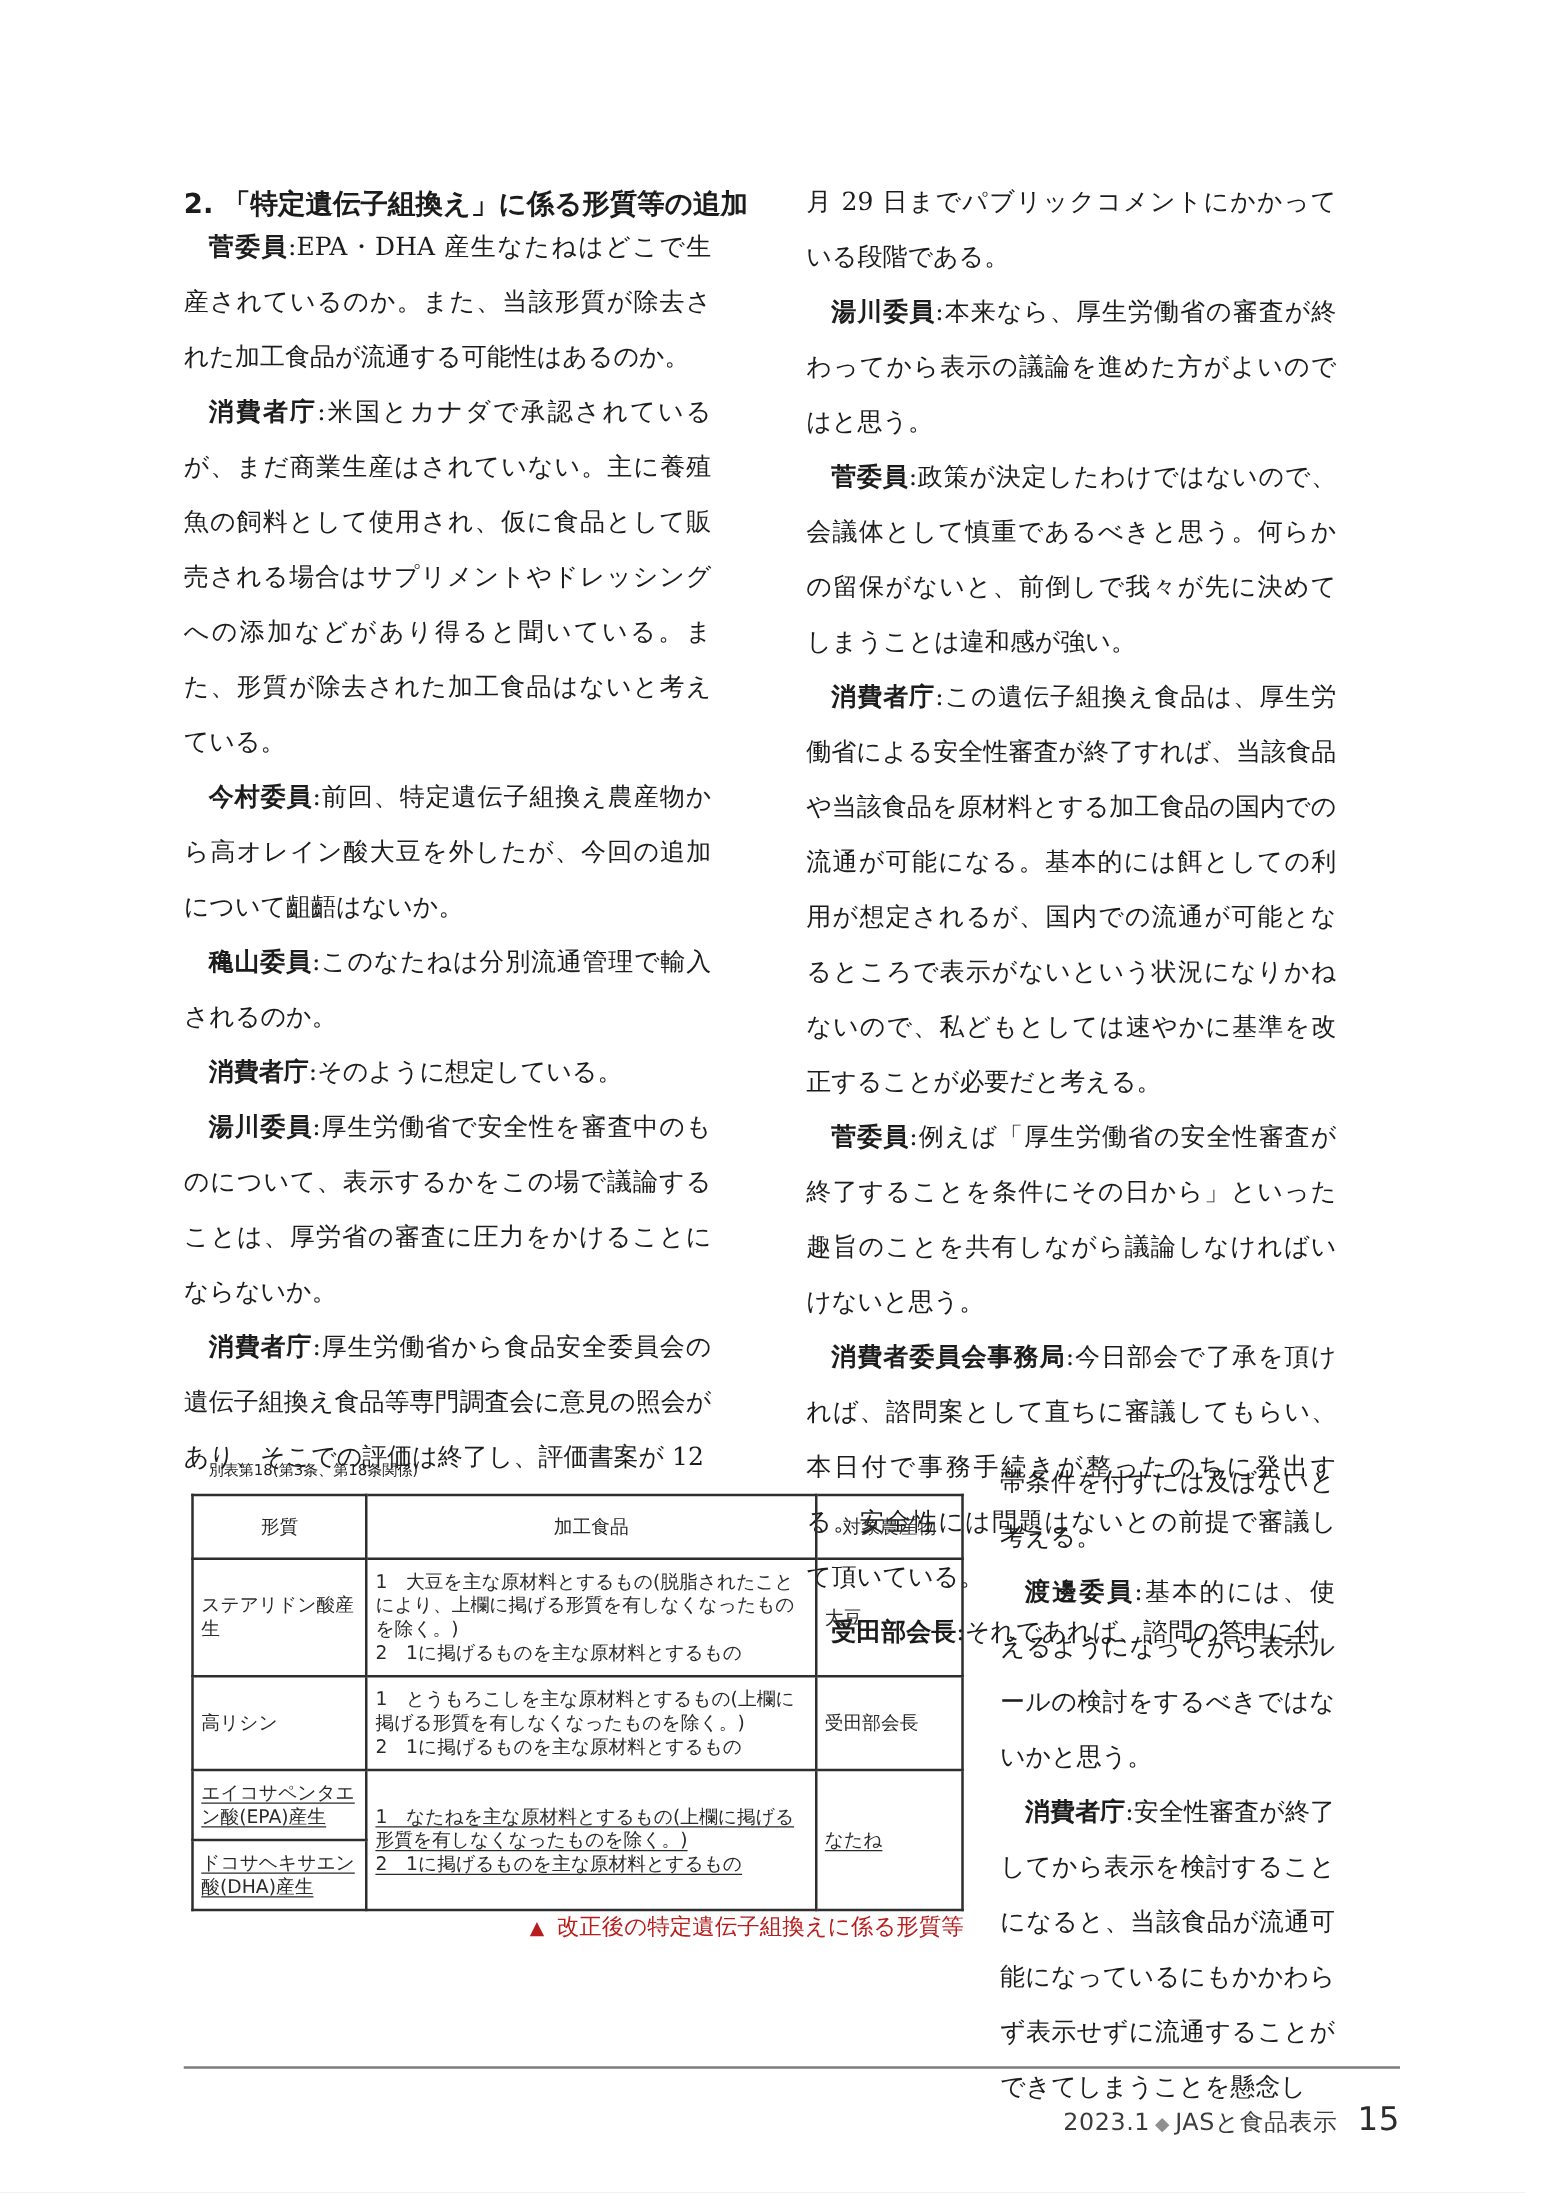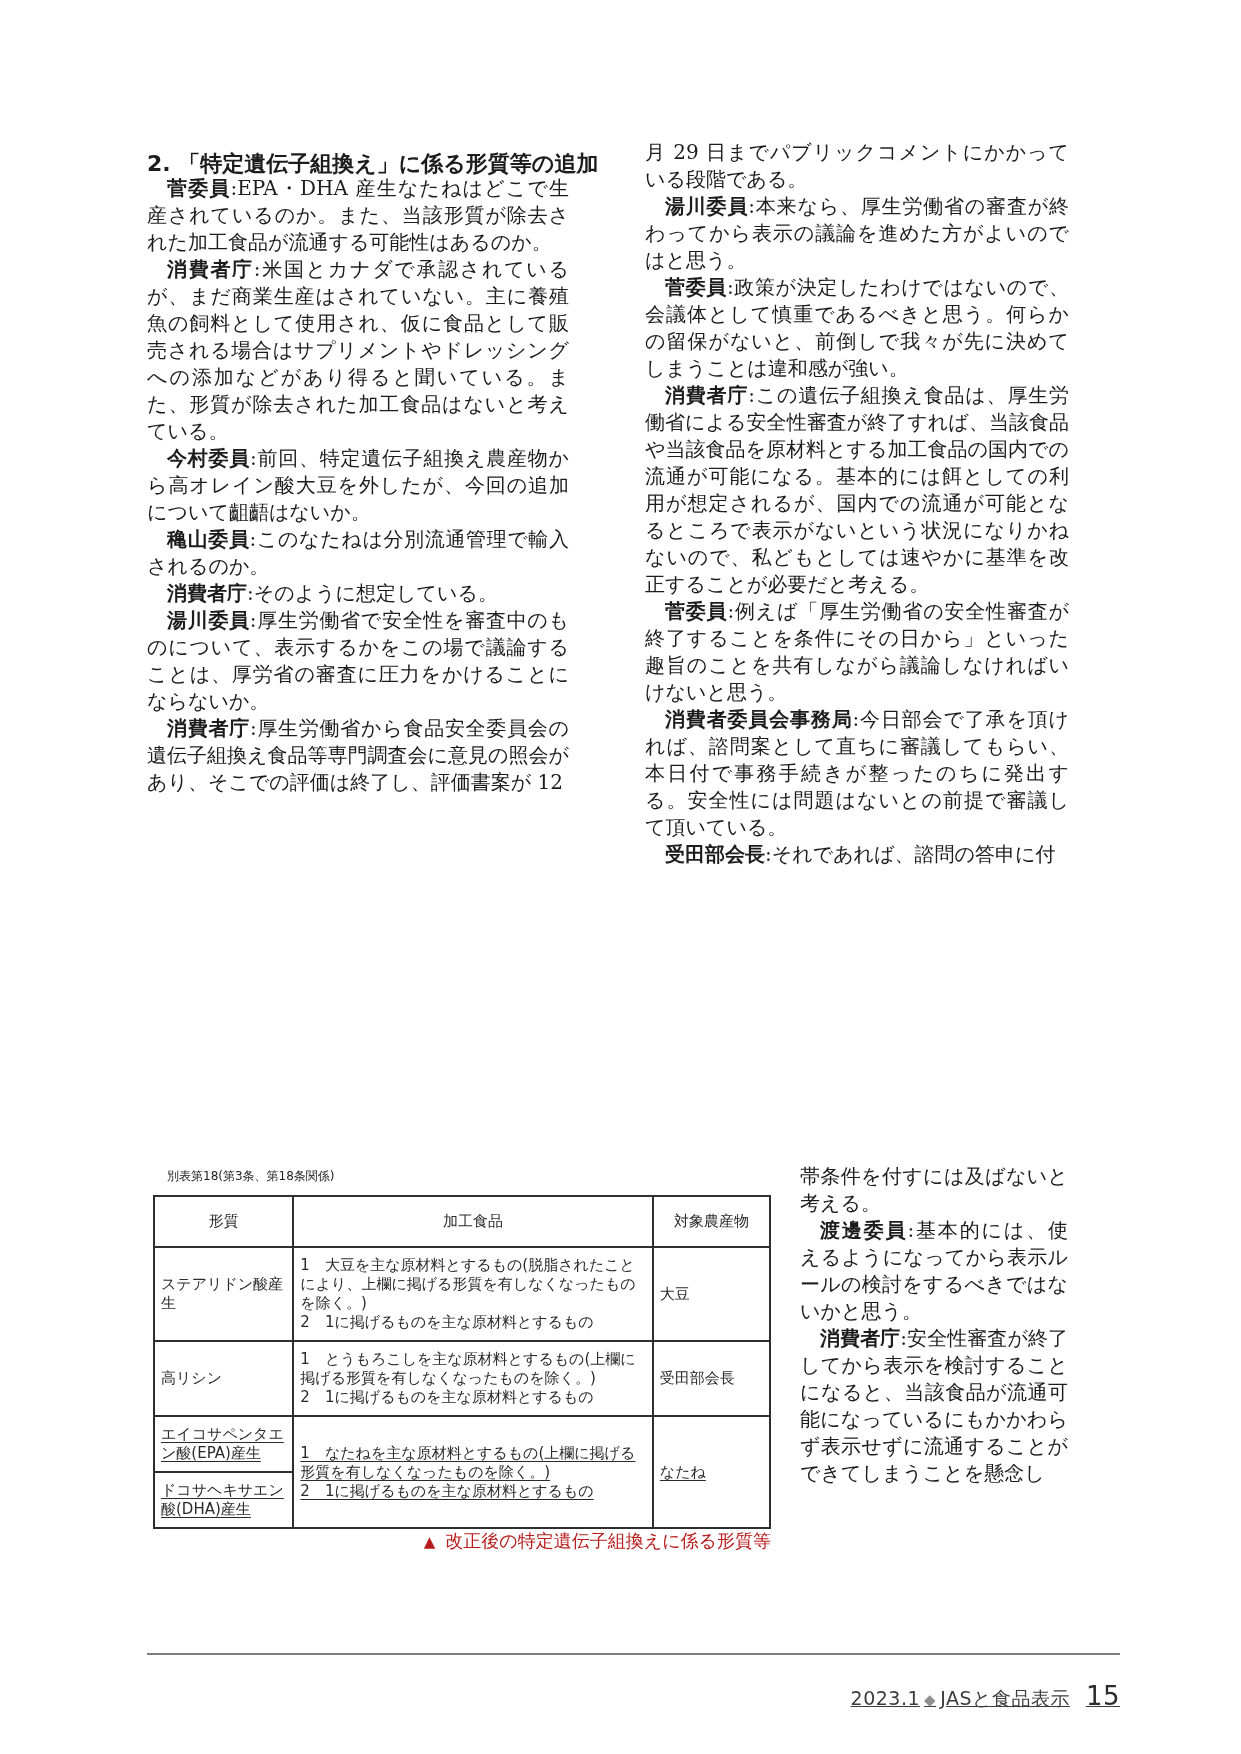--- a/index.html
+++ b/index.html
@@ -11,21 +11,21 @@
     font-family:"DejaVu Serif","Liberation Serif",serif;
     color:#1c1c1c;
   }
 
   .heading{
     position:absolute;left:147px;top:132px;width:480px;
     font-family:"DejaVu Sans","Liberation Sans",sans-serif;
     font-weight:700;font-size:22px;line-height:1.3;
   }
 
-  .col{position:absolute;font-size:20px;line-height:27px;}
+  .col{position:absolute;font-size:20px;line-height:44px;}
   .col p{margin:0;text-align:justify;text-justify:inter-ideograph;}
   .col p.indent{text-indent:1em;}
   .speaker{
     font-family:"DejaVu Sans","Liberation Sans",sans-serif;
     font-weight:700;
   }
   #left-col{left:147px;top:175px;width:422px;}
   #right-col{left:645px;top:139px;width:424px;}
   #right-col-narrow{left:800px;top:1163px;width:268px;}
 
@@ -60,21 +60,20 @@
   .footer-rule{
     position:absolute;left:147px;top:1653px;width:973px;height:2px;
     background:#7d7d7d;
   }
   .footer{
     position:absolute;left:147px;top:1681px;width:973px;
     text-align:right;
     font-family:"DejaVu Sans","Liberation Sans",sans-serif;
     font-size:19px;color:#3c3c3c;
     letter-spacing:0.5px;
-    text-decoration:underline;
   }
   .footer .diamond{color:#8f8f8f;font-size:15px;margin:0 4px;}
   .footer .page-number{font-size:26px;color:#2b2b2b;margin-left:16px;}
 </style>
 </head>
 <body>
 
 <div class="page">
 
   <h2 class="heading">2. 「特定遺伝子組換え」に係る形質等の追加</h2>

